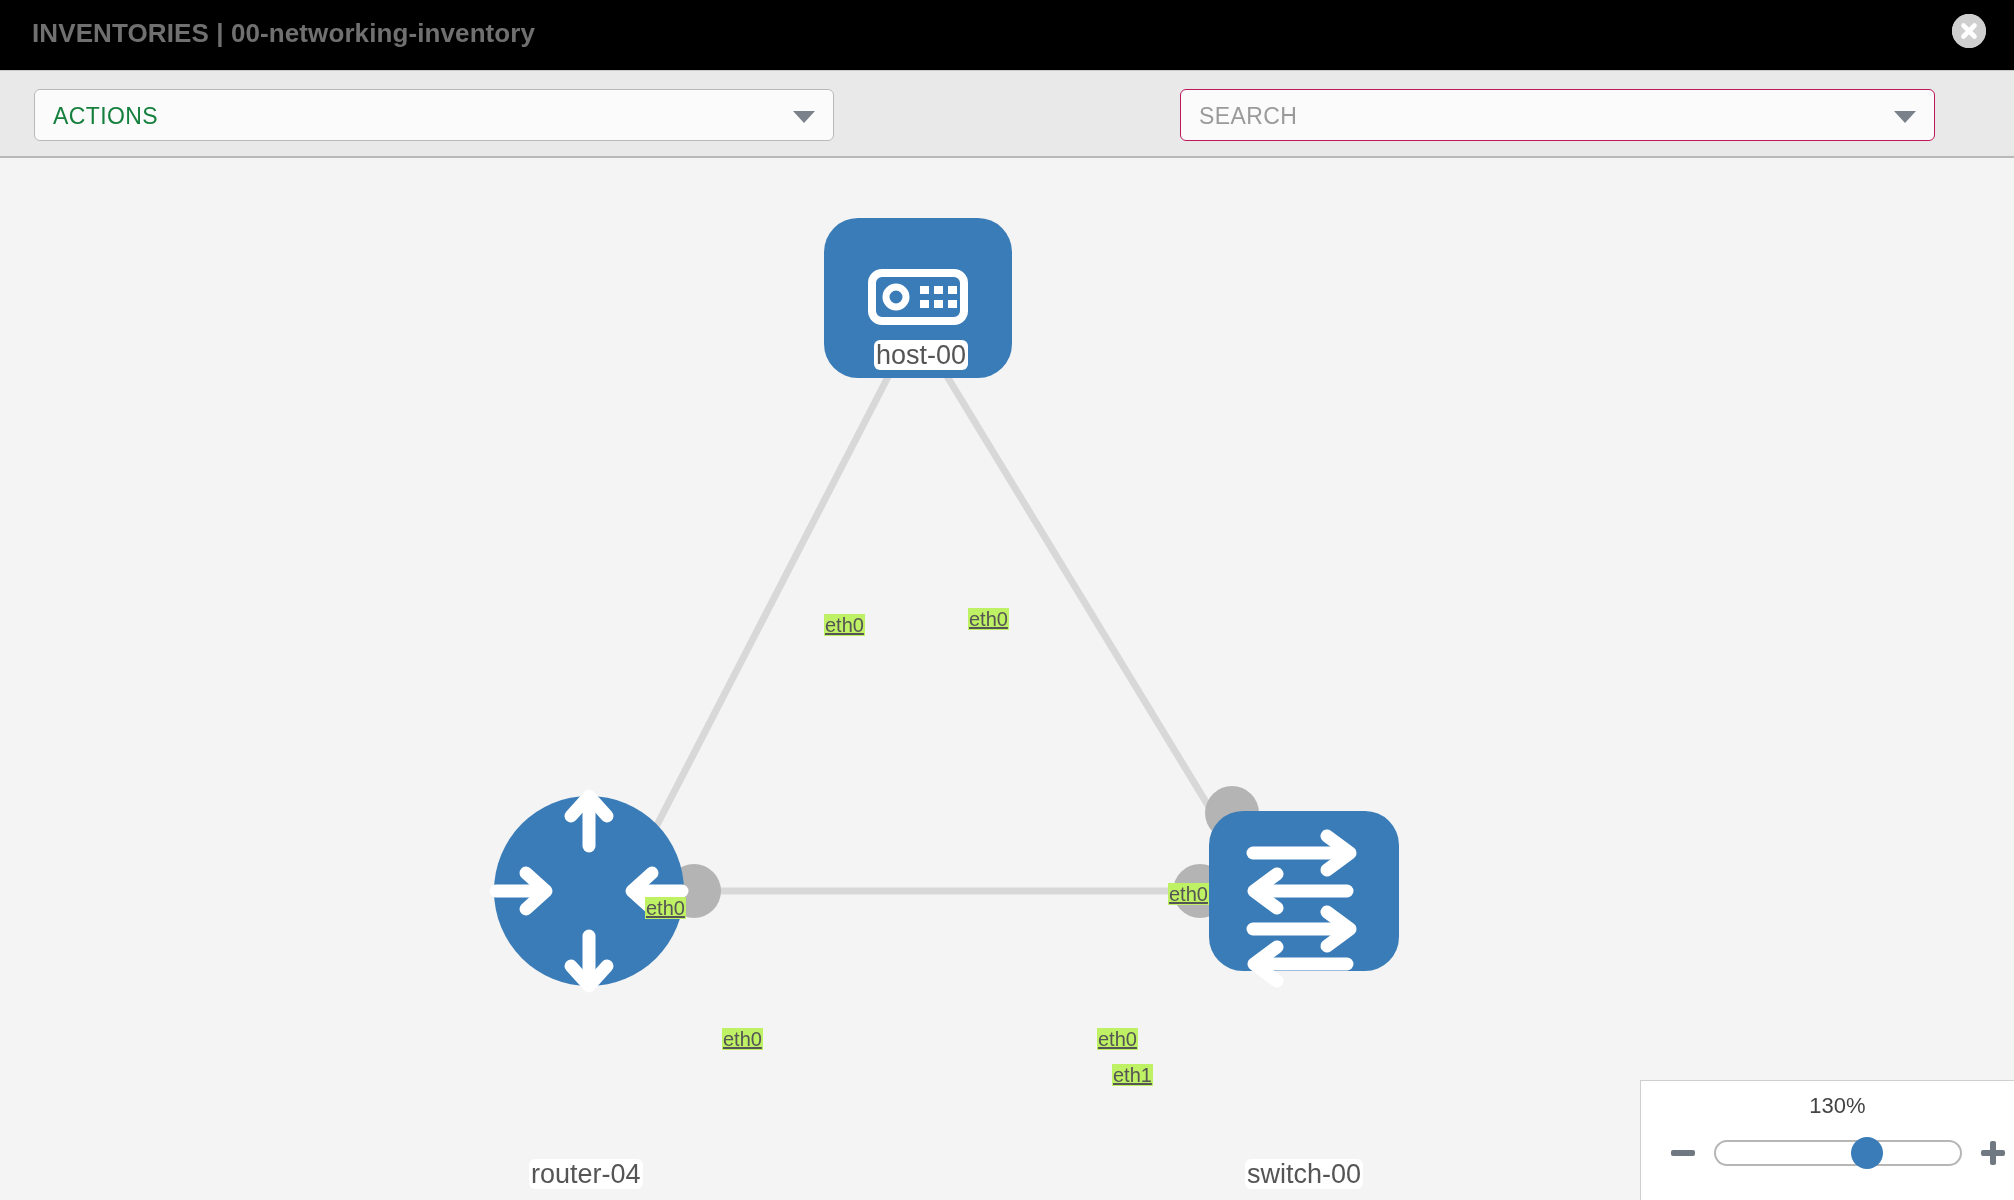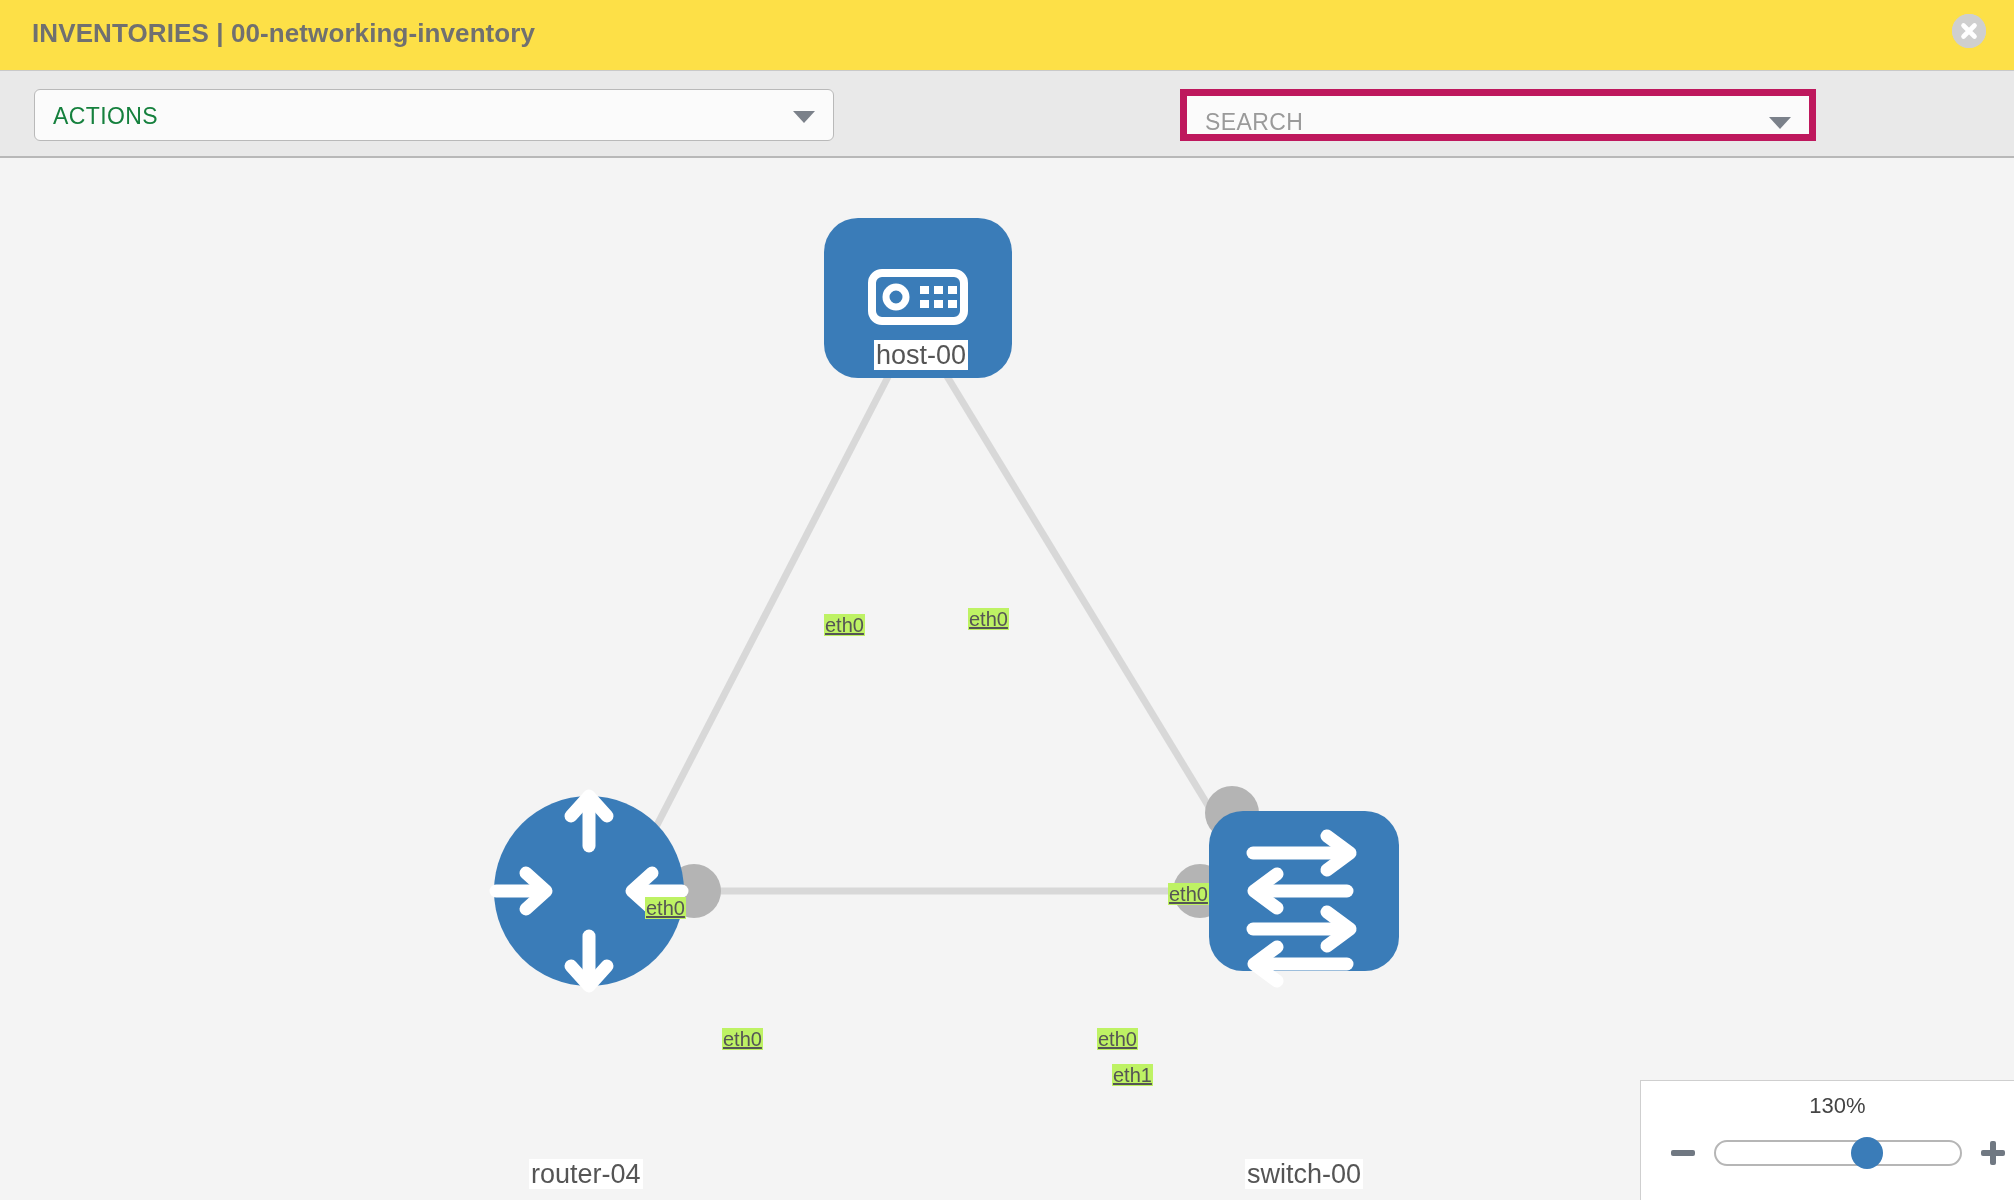--- a/index.html
+++ b/index.html
@@ -23,21 +23,21 @@
     background: #ffffff;
     box-sizing: border-box;
   }
 
   
   .header {
     position: absolute;
     left: 0; top: 0;
     width: 2014px;
     height: 70px;
-    background: #fde047;
+    background: #000000;
     display: flex;
     align-items: center;
   }
   .header-title {
     position: absolute;
     left: 32px;
     top: 18px;
     font-size: 26px;
     font-weight: bold;
     color: #707070;
@@ -108,25 +108,25 @@
     cursor: pointer;
   }
   .tool-icon.wrench { left: 1047px; }
   .tool-icon.key    { left: 1110px; }
   .tool-icon svg { display: block; }
 
   .search-box {
     position: absolute;
     left: 1180px;
     top: 18px;
-    width: 636px;
+    width: 755px;
     height: 52px;
     background: #fbfbfb;
-    border: 7px solid #be185d;
-    border-radius: 0;
+    border: 1px solid #be185d;
+    border-radius: 6px;
     box-sizing: border-box;
     cursor: text;
   }
   .search-label {
     position: absolute;
     left: 18px;
     top: 13px;
     font-size: 23px;
     color: #9a9a9a;
     letter-spacing: 0.4px;
@@ -151,20 +151,21 @@
   }
 
   .node-label {
     position: absolute;
     font-size: 27px;
     color: #555555;
     background: #ffffff;
     white-space: nowrap;
     padding: 0 2px;
     line-height: 1.12;
+    border-radius: 6px;
   }
   .iface-label {
     position: absolute;
     font-size: 20px;
     color: #555555;
     background: #bef264;
     white-space: nowrap;
     padding: 0 1px;
     line-height: 1.12;
     text-decoration: underline;

